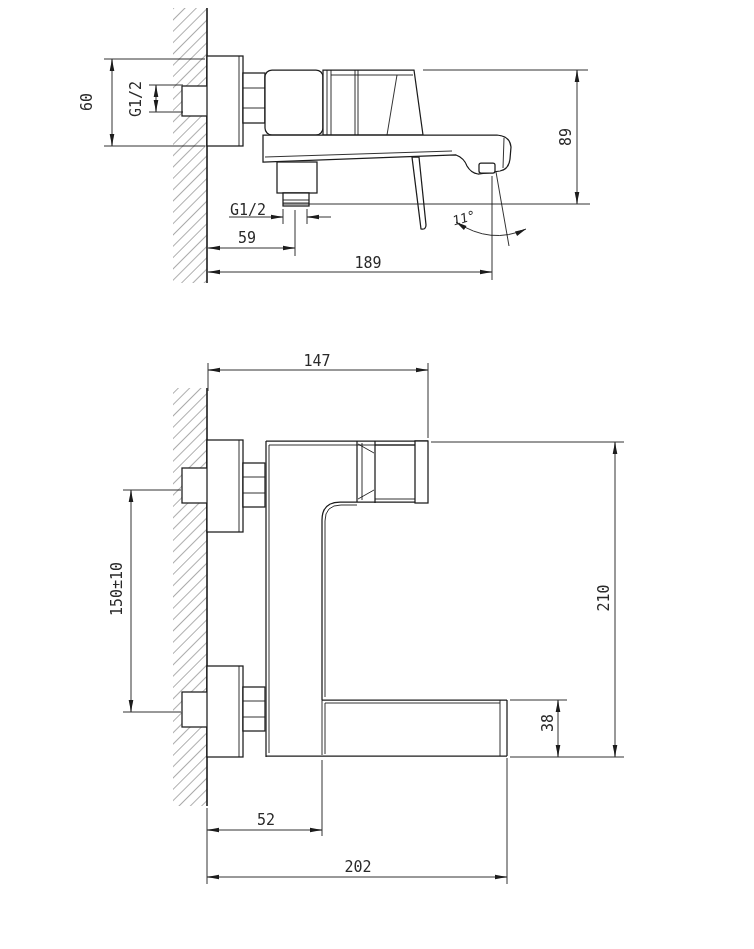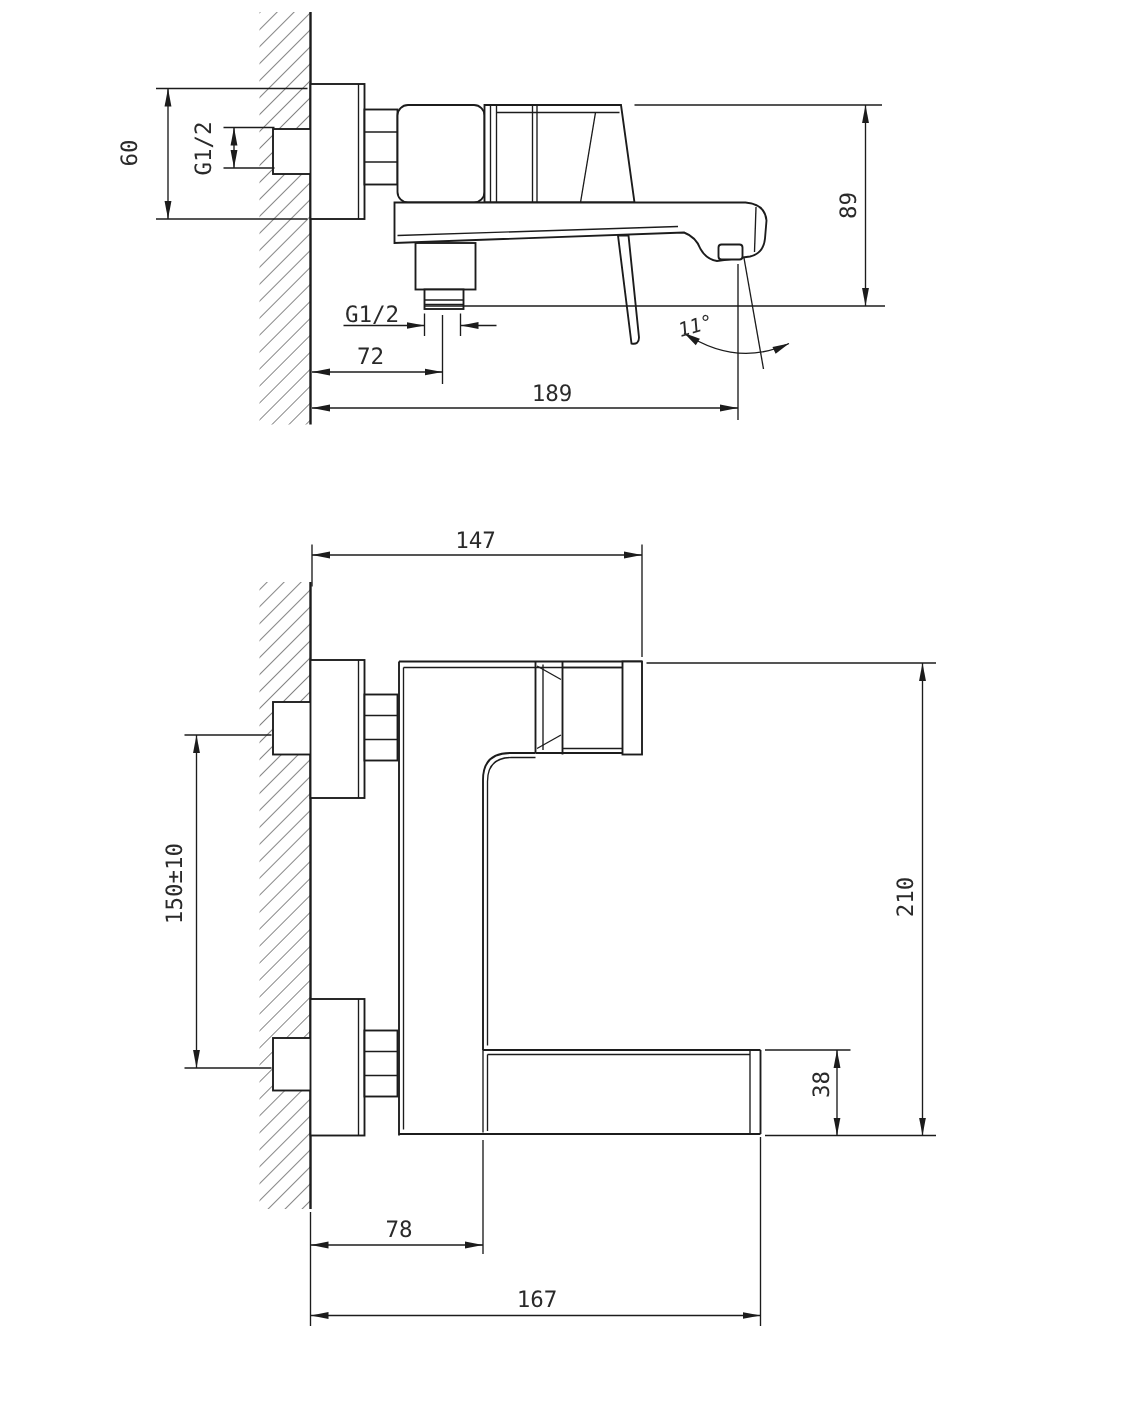--- a/index.html
+++ b/index.html
@@ -193,23 +193,23 @@
 
       <line class="dim" x1="507" y1="758" x2="507" y2="884"></line>
       <line class="dim" x1="207" y1="877" x2="507" y2="877" marker-start="url(#arr)" marker-end="url(#arr)"></line>
     </g>
   </svg>
 
   <div class="dim-label rot" style="left:87px;top:102px">60</div>
   <div class="dim-label rot" style="left:136px;top:99px">G1/2</div>
   <div class="dim-label rot" style="left:566px;top:137px">89</div>
   <div class="dim-label" style="left:248px;top:210px">G1/2</div>
-  <div class="dim-label" style="left:247px;top:238px">72</div>
+  <div class="dim-label" style="left:247px;top:238px">59</div>
   <div class="dim-label" style="left:368px;top:263px">189</div>
   <div class="dim-label angle" style="left:464px;top:218px">11°</div>
 
   <div class="dim-label" style="left:317px;top:361px">147</div>
   <div class="dim-label rot" style="left:117px;top:589px">150±10</div>
   <div class="dim-label rot" style="left:604px;top:598px">210</div>
   <div class="dim-label rot" style="left:548px;top:723px">38</div>
-  <div class="dim-label" style="left:266px;top:820px">78</div>
-  <div class="dim-label" style="left:358px;top:867px">167</div>
+  <div class="dim-label" style="left:266px;top:820px">52</div>
+  <div class="dim-label" style="left:358px;top:867px">202</div>
 </div>
 
 </body></html>

